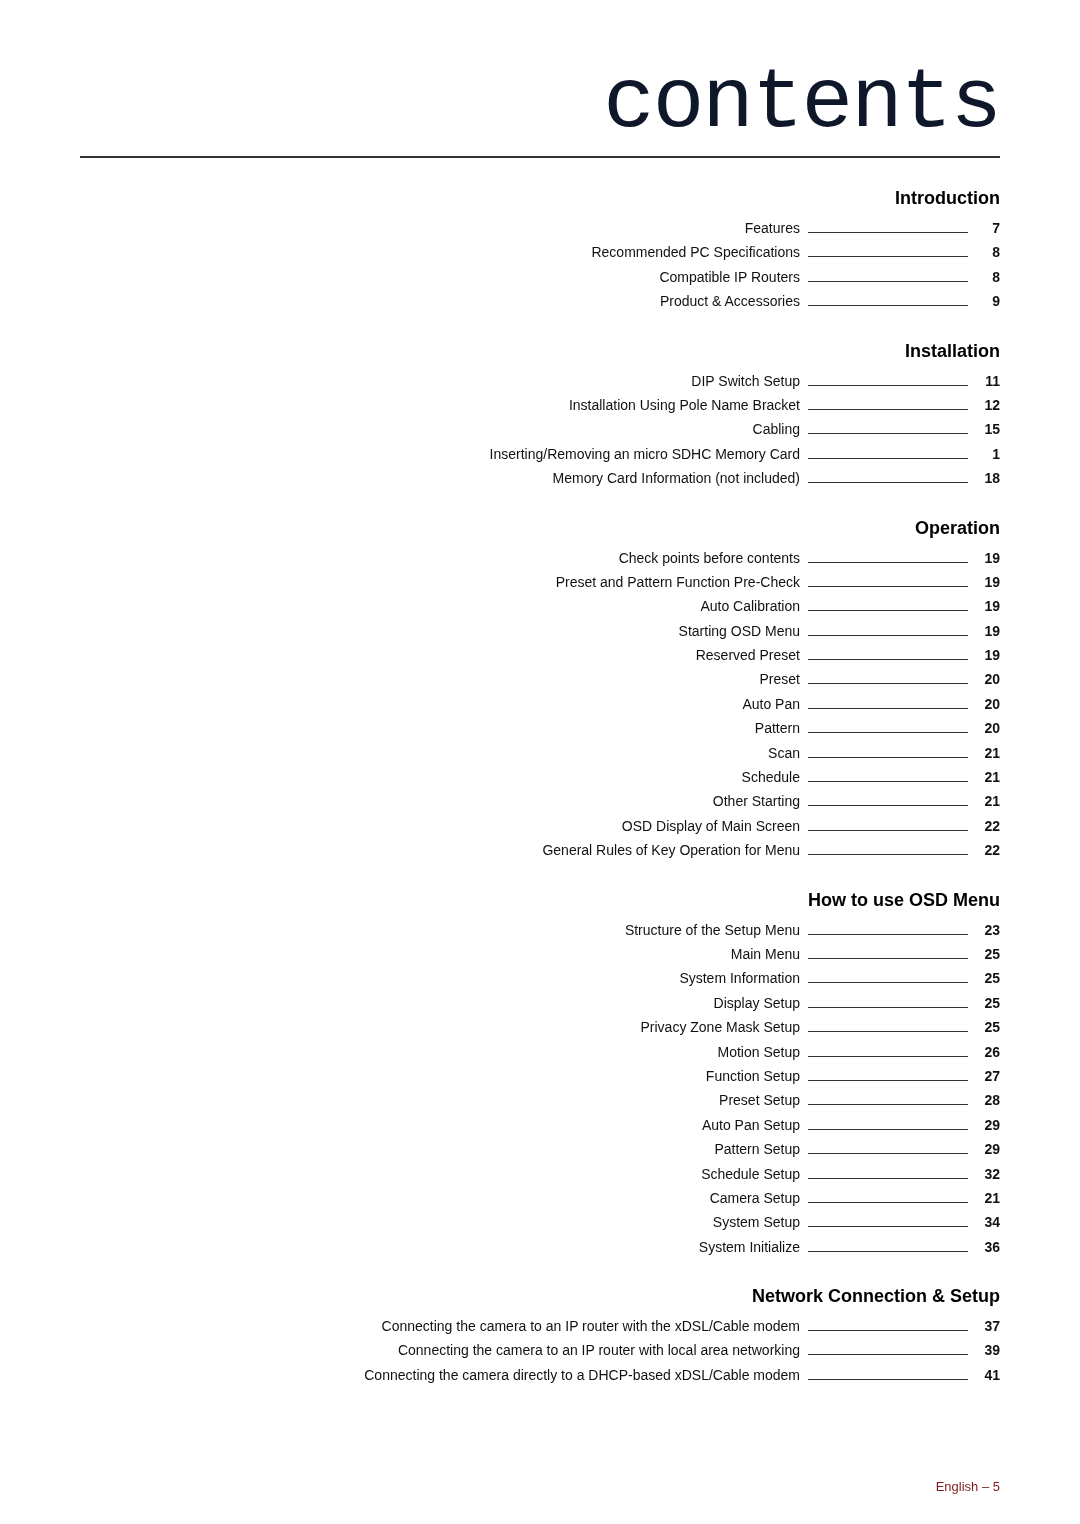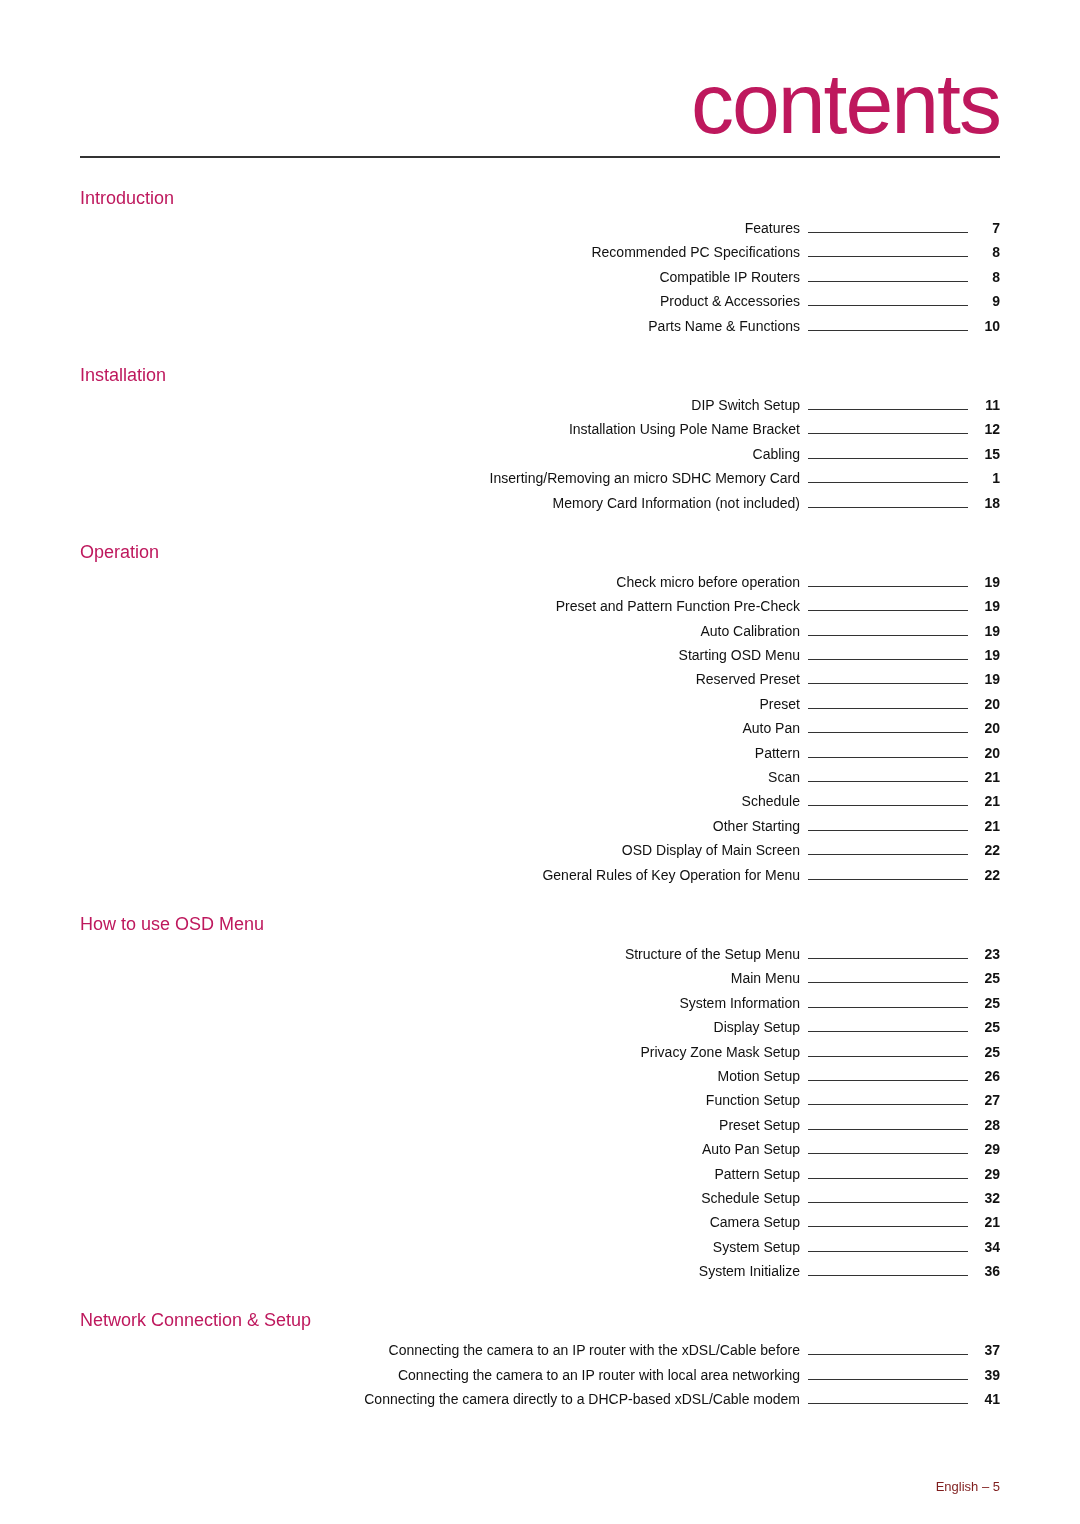--- a/index.html
+++ b/index.html
@@ -26,34 +26,34 @@
       display: flex;
       flex-direction: column;
       align-items: flex-end;
       border-bottom: 2px solid #333;
       padding-bottom: 10px;
       margin-bottom: 30px;
     }
     .title-contents {
       font-size: 86px;
       font-weight: 200;
-      color: #be185d;
+      color: #0f172a;
       letter-spacing: -2px;
       line-height: 1;
-      font-family: Liberation Sans, sans-serif;
+      font-family: Liberation Mono, monospace;
     }
     .section-block {
       margin-bottom: 28px;
     }
     .section-heading {
       font-size: 18px;
-      font-weight: normal;
-      text-align: left;
+      font-weight: bold;
+      text-align: right;
       margin-bottom: 8px;
-      color: #be185d;
+      color: #000000;
     }
     .toc-row {
       display: flex;
       align-items: baseline;
       justify-content: flex-end;
       margin: 2px 0;
       line-height: 1.6;
     }
     .toc-label {
       font-size: 14px;
@@ -109,25 +109,20 @@
         <div class="toc-row">
           <span class="toc-label">Compatible IP Routers</span>
           <span class="toc-dots"></span>
           <span class="toc-page">8</span>
         </div>
         <div class="toc-row">
           <span class="toc-label">Product &amp; Accessories</span>
           <span class="toc-dots"></span>
           <span class="toc-page">9</span>
         </div>
-        <div class="toc-row">
-          <span class="toc-label">Parts Name &amp; Functions</span>
-          <span class="toc-dots"></span>
-          <span class="toc-page">10</span>
-        </div>
       </div>
       <div class="section-block">
         <div class="section-heading">Installation</div>
         <div class="toc-row">
           <span class="toc-label">DIP Switch Setup</span>
           <span class="toc-dots"></span>
           <span class="toc-page">11</span>
         </div>
         <div class="toc-row">
           <span class="toc-label">Installation Using Pole Name Bracket</span>
@@ -146,21 +141,21 @@
         </div>
         <div class="toc-row">
           <span class="toc-label">Memory Card Information (not included)</span>
           <span class="toc-dots"></span>
           <span class="toc-page">18</span>
         </div>
       </div>
       <div class="section-block">
         <div class="section-heading">Operation</div>
         <div class="toc-row">
-          <span class="toc-label">Check micro before operation</span>
+          <span class="toc-label">Check points before contents</span>
           <span class="toc-dots"></span>
           <span class="toc-page">19</span>
         </div>
         <div class="toc-row">
           <span class="toc-label">Preset and Pattern Function Pre-Check</span>
           <span class="toc-dots"></span>
           <span class="toc-page">19</span>
         </div>
         <div class="toc-row">
           <span class="toc-label">Auto Calibration</span>
@@ -287,21 +282,21 @@
         </div>
         <div class="toc-row">
           <span class="toc-label">System Initialize</span>
           <span class="toc-dots"></span>
           <span class="toc-page">36</span>
         </div>
       </div>
       <div class="section-block">
         <div class="section-heading">Network Connection &amp; Setup</div>
         <div class="toc-row">
-          <span class="toc-label">Connecting the camera to an IP router with the xDSL/Cable before</span>
+          <span class="toc-label">Connecting the camera to an IP router with the xDSL/Cable modem</span>
           <span class="toc-dots"></span>
           <span class="toc-page">37</span>
         </div>
         <div class="toc-row">
           <span class="toc-label">Connecting the camera to an IP router with local area networking</span>
           <span class="toc-dots"></span>
           <span class="toc-page">39</span>
         </div>
         <div class="toc-row">
           <span class="toc-label">Connecting the camera directly to a DHCP-based xDSL/Cable modem</span>

